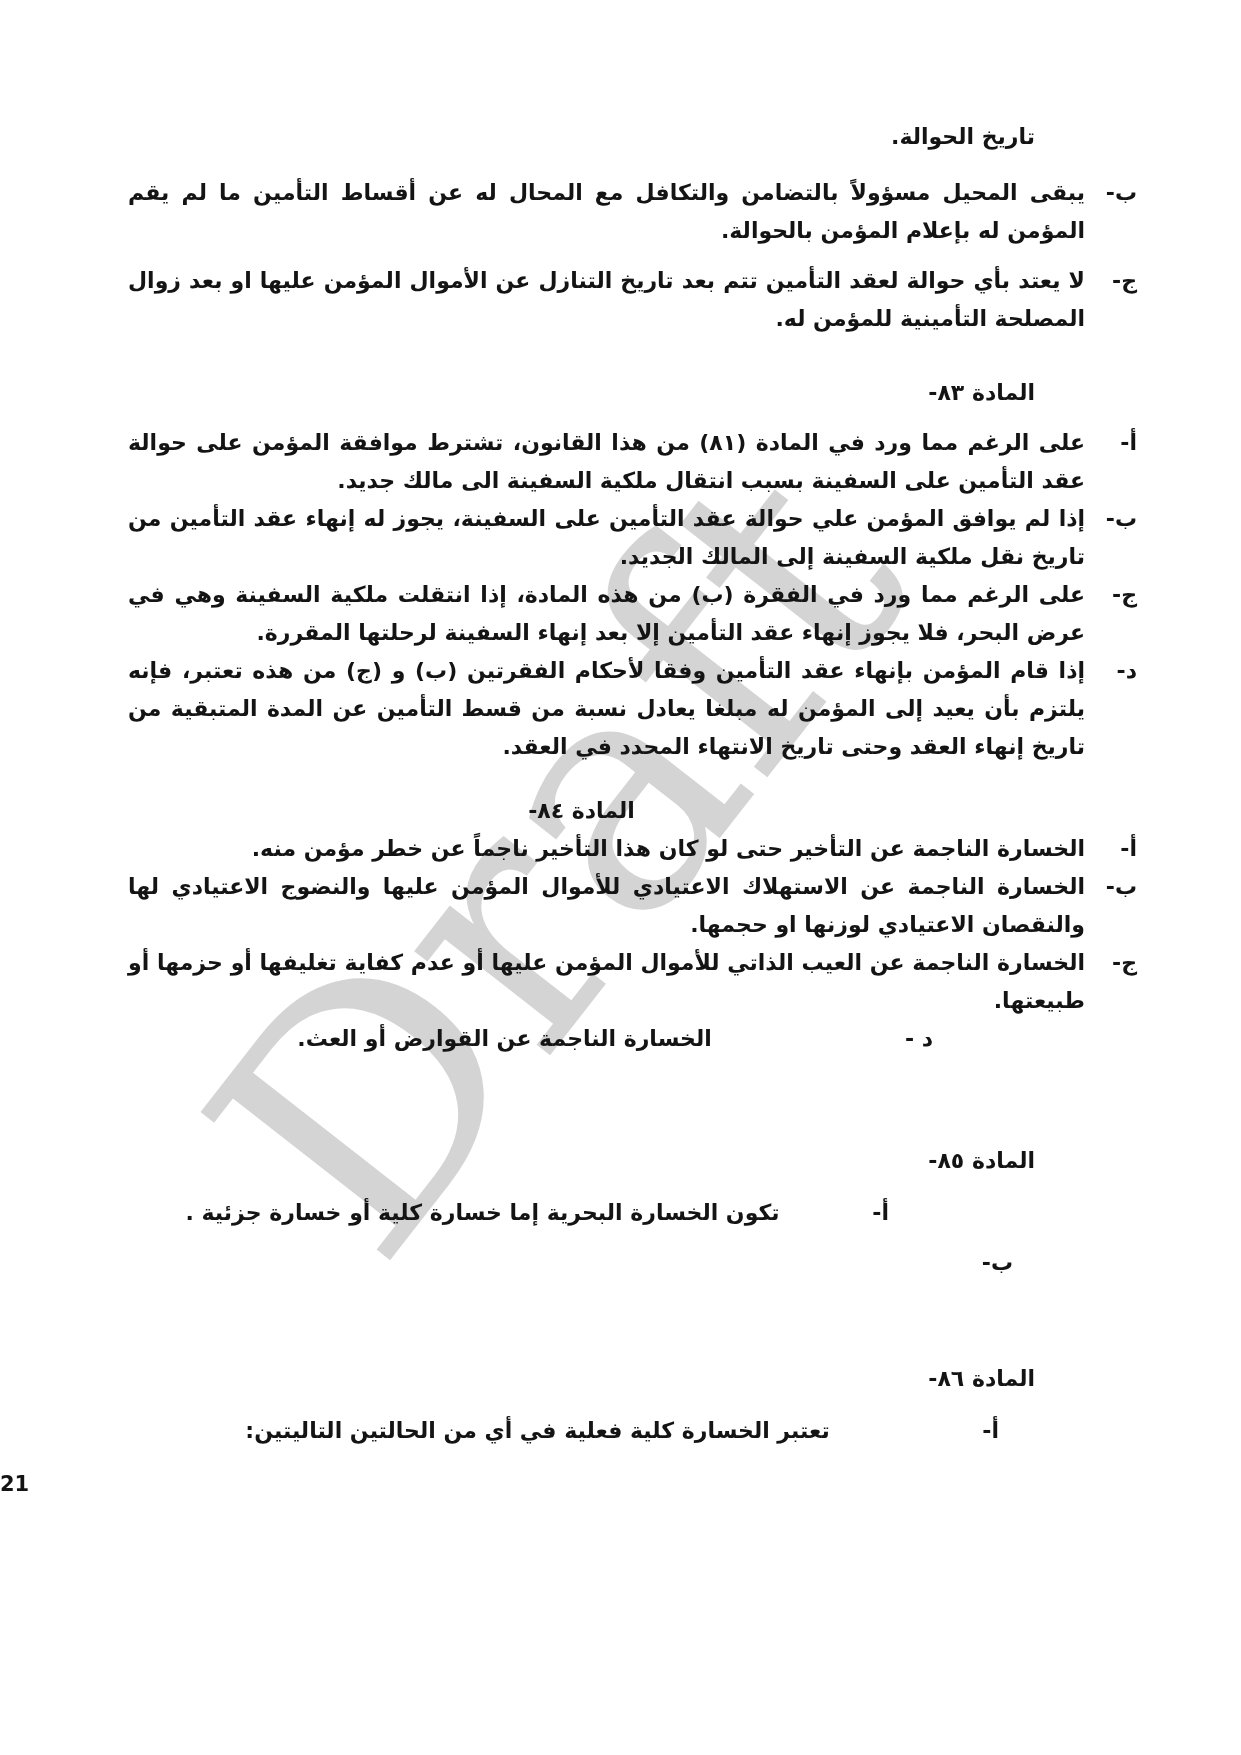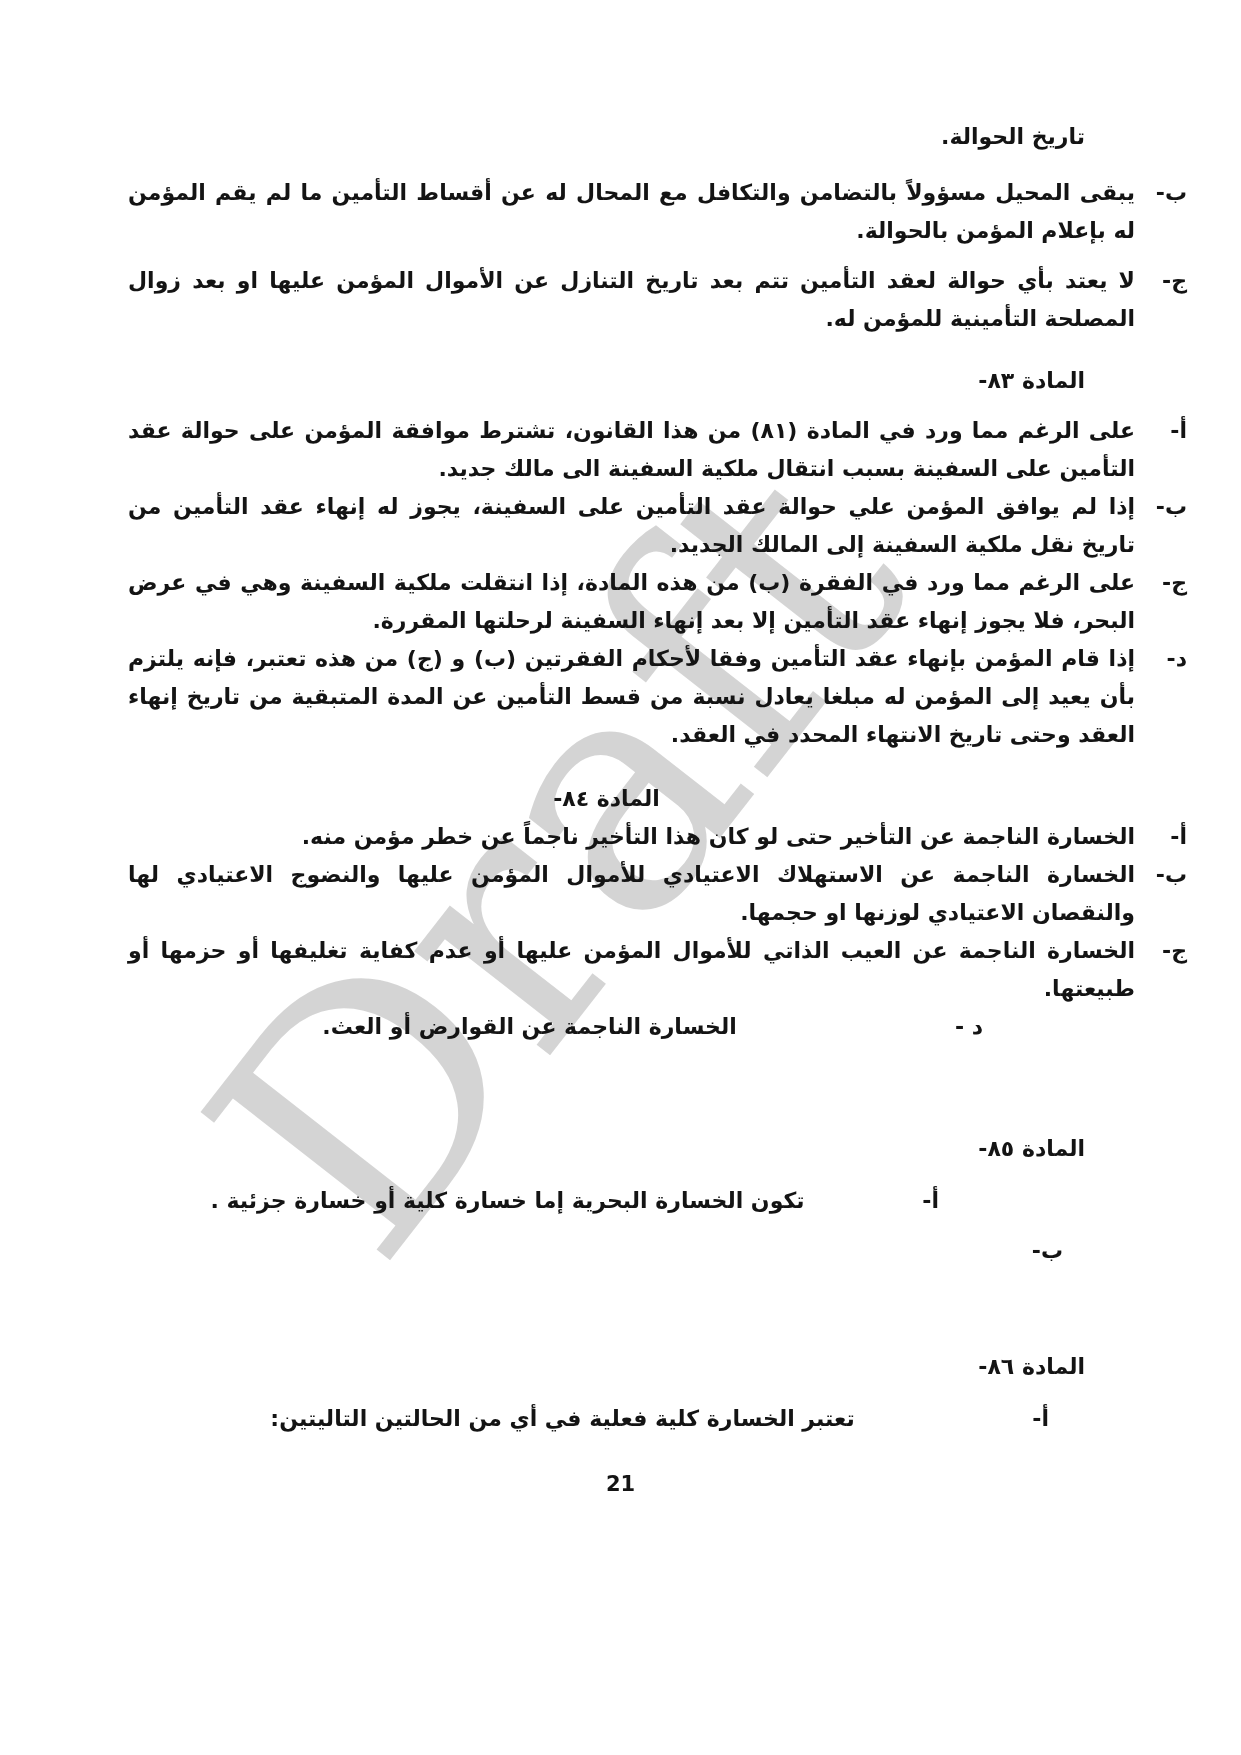--- a/index.html
+++ b/index.html
@@ -24,21 +24,21 @@
     font-size:330px;
     color:#ababab;
     opacity:0.5;
     white-space:nowrap;
     pointer-events:none;
     direction:ltr;
   }
   .content {
     position:relative;
     z-index:2;
-    padding:118px 54px 0 128px;
+    padding:118px 104px 0 128px;
     font-size:22px;
     line-height:38px;
     text-align:justify;
   }
   .sec-title {
     padding-right:102px;
     text-align:right;
   }
   .plain { text-align:justify; }
   .item { display:flex; align-items:flex-start; }
@@ -46,32 +46,31 @@
   .item .text  { flex:1 1 auto; text-align:justify; }
   .item.short .text { text-align:center; }
   
   .ind-a85a { padding-right:248px; }
   .ind-a85b { padding-right:124px; }
   .ind-a86a { padding-right:138px; }
   .ind-a84d { padding-right:204px; }
   
   .mt-s  { margin-top:12px; }
   .mt-m  { margin-top:18px; }
-  .mt-l  { margin-top:24px; }
+  .mt-l  { margin-top:36px; }
   .mt-xl { margin-top:84px; }
   .mt-84 { margin-top:26px;text-align:center; }
   .mt-86 { margin-top:78px; }
   .mt-intro { margin-top:8px; }
   .mt-item { margin-top:14px; }
   .page-number {
     position:absolute;
     z-index:2;
     top:1472px;
     left:0; right:0;
-    text-align:center;
     font-size:21px;
     font-weight:bold;
     direction:ltr;
   }
 </style>
 </head>
 <body>
 
 <div class="page">
 

